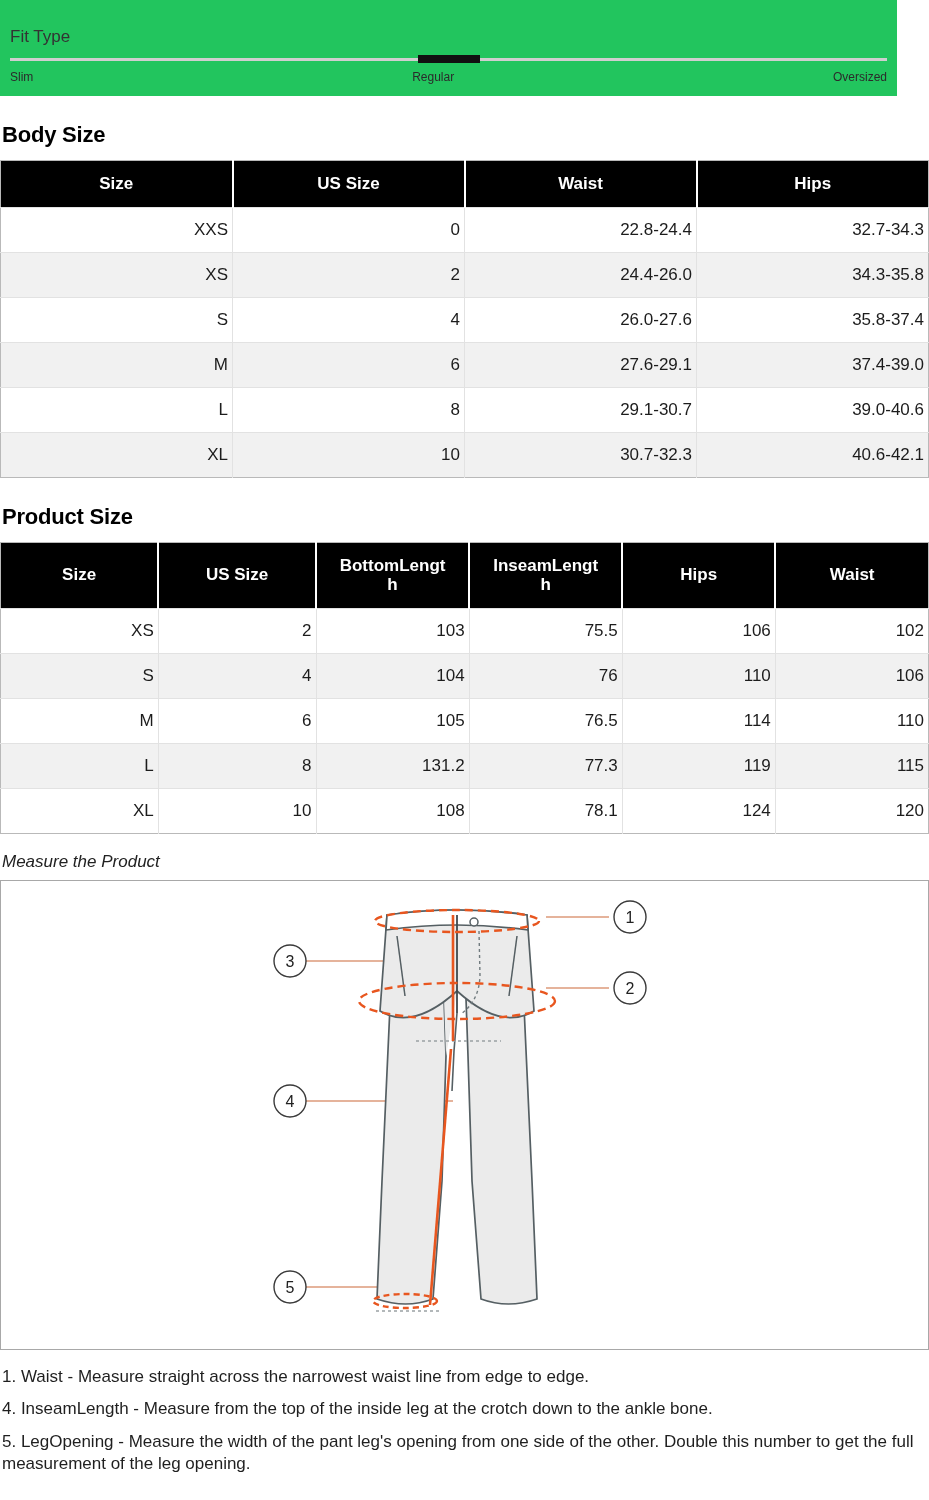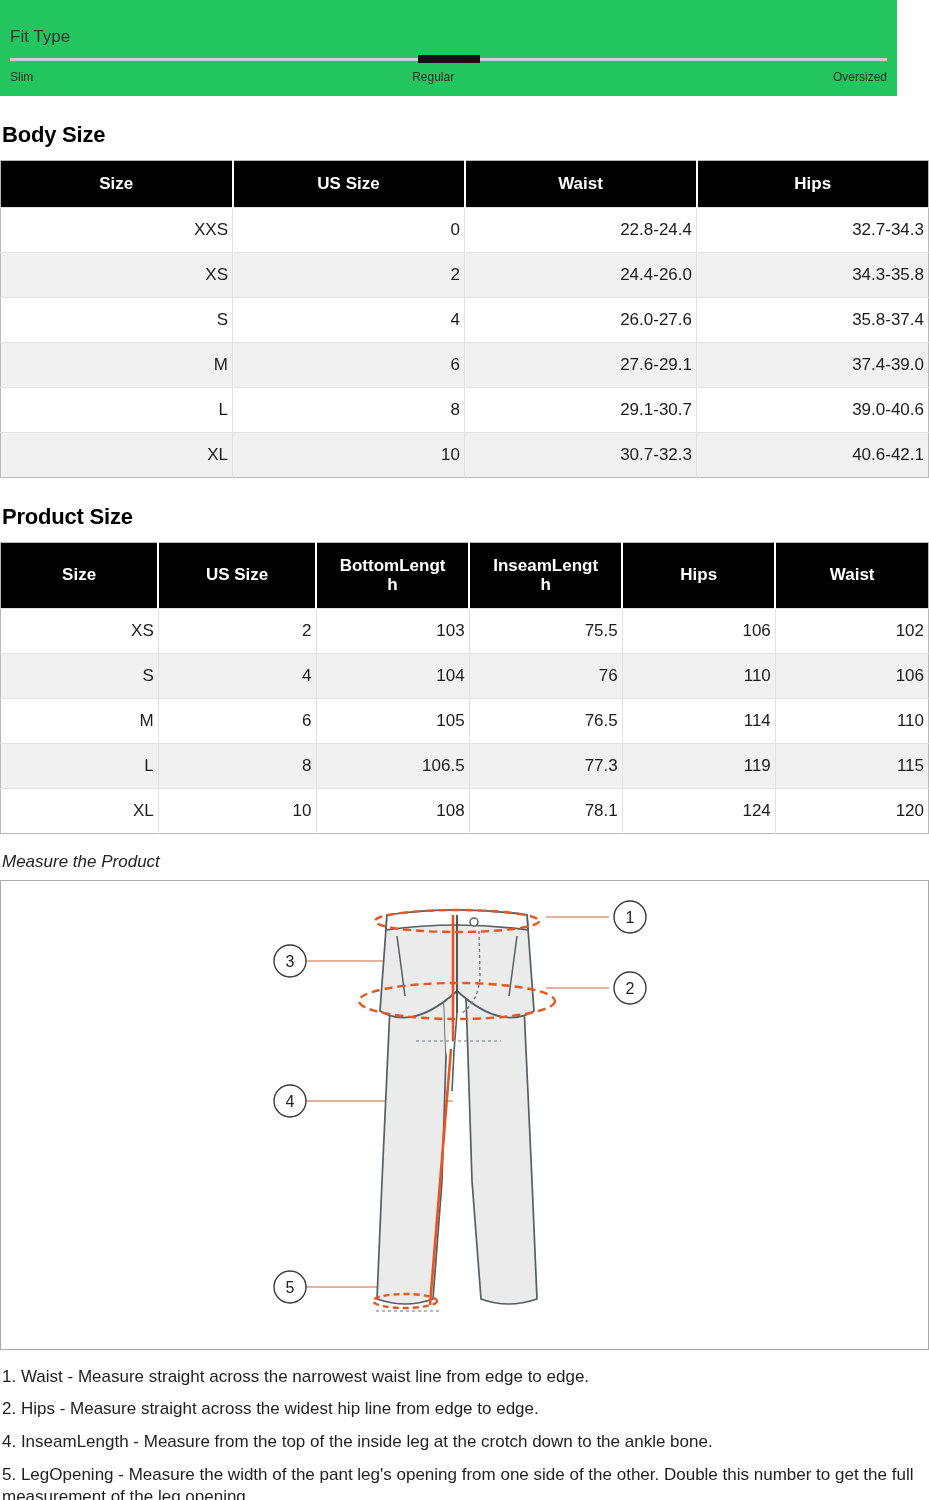--- a/index.html
+++ b/index.html
@@ -241,21 +241,21 @@
       <td>M</td>
       <td>6</td>
       <td>105</td>
       <td>76.5</td>
       <td>114</td>
       <td>110</td>
     </tr>
     <tr>
       <td>L</td>
       <td>8</td>
-      <td>106.5</td>
+      <td>131.2</td>
       <td>77.3</td>
       <td>119</td>
       <td>115</td>
     </tr>
     <tr>
       <td>XL</td>
       <td>10</td>
       <td>108</td>
       <td>78.1</td>
       <td>124</td>
@@ -322,16 +322,15 @@
       <text x="629" y="113">2</text>
       <text x="289" y="86">3</text>
       <text x="289" y="226">4</text>
       <text x="289" y="412">5</text>
     </g>
   </svg>
 </div>
 
 <div class="notes">
   <div class="note">1. Waist - Measure straight across the narrowest waist line from edge to edge.</div>
-  <div class="note">2. Hips - Measure straight across the widest hip line from edge to edge.</div>
   <div class="note">4. InseamLength - Measure from the top of the inside leg at the crotch down to the ankle bone.</div>
   <div class="note">5. LegOpening - Measure the width of the pant leg's opening from one side of the other. Double this number to get the full measurement of the leg opening.</div>
 </div>
 
 </body></html>

